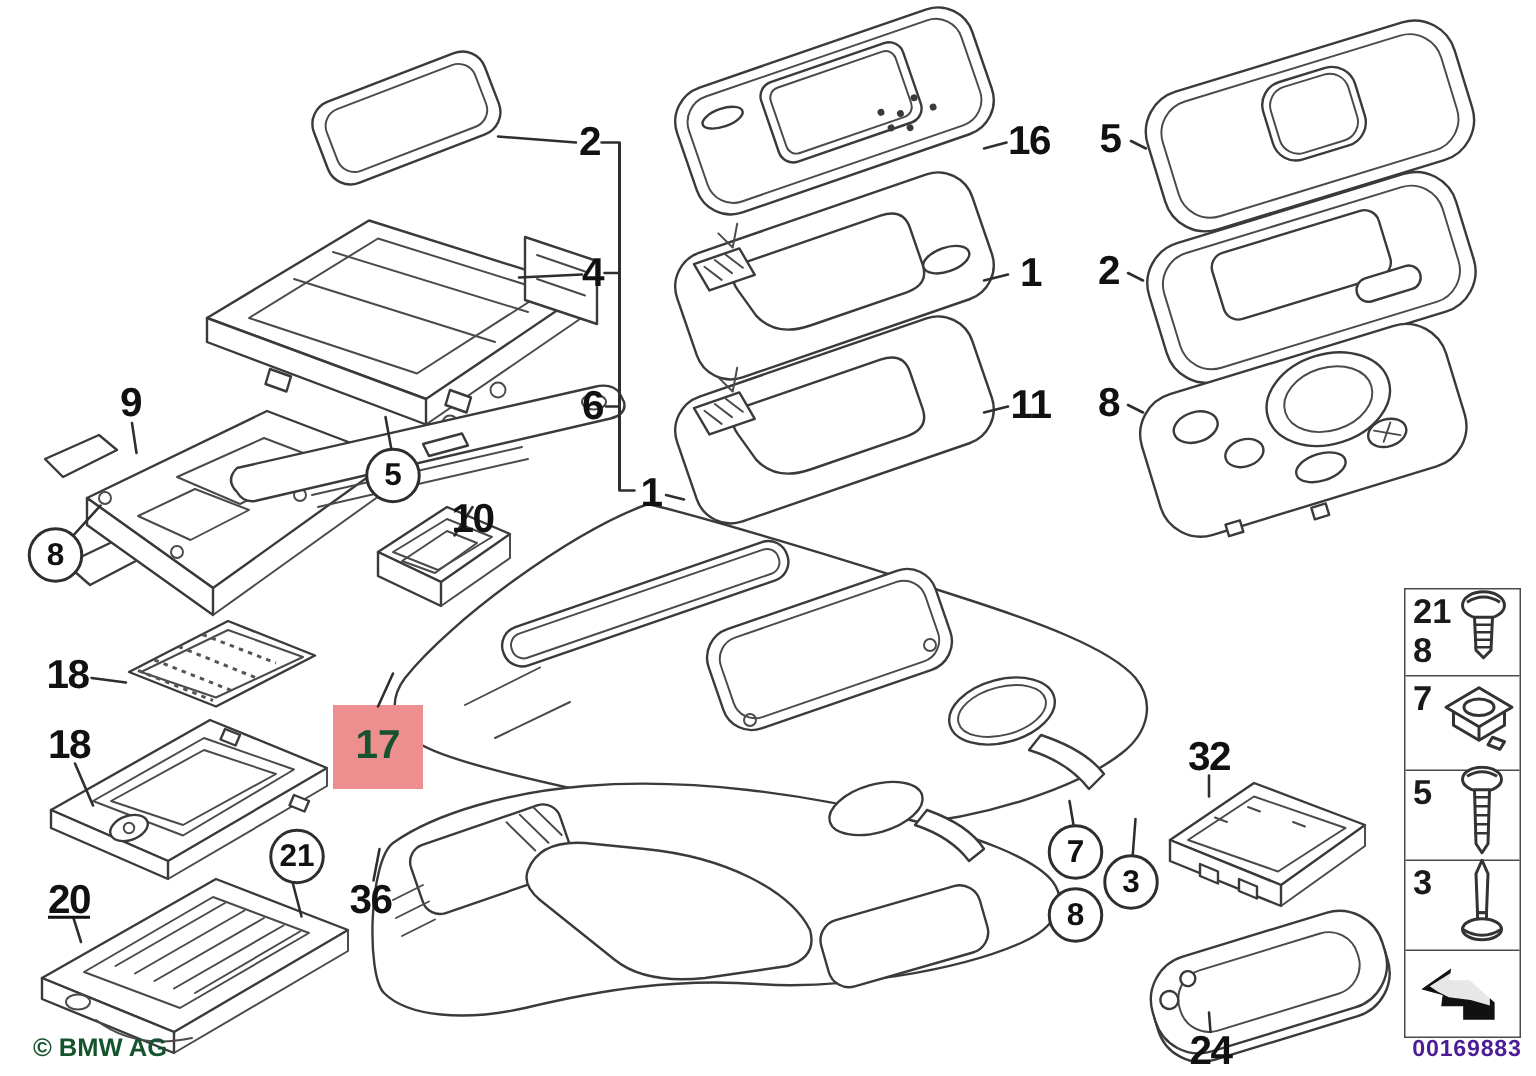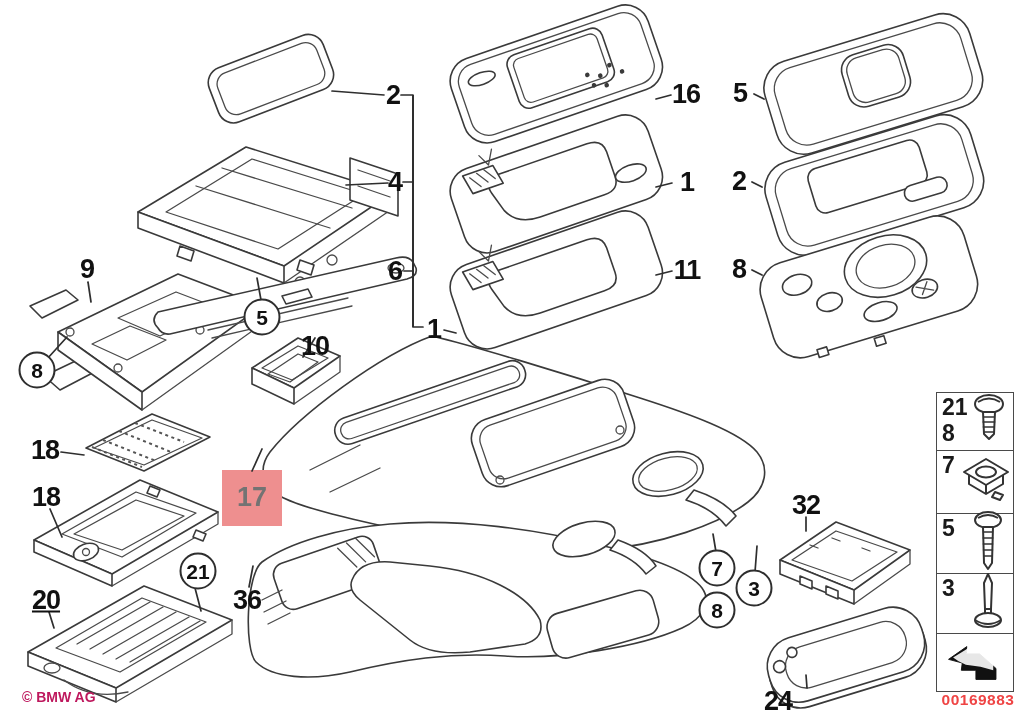--- a/index.html
+++ b/index.html
@@ -18,23 +18,23 @@
   .callout.circle{width:33px;height:33px;border:2.6px solid #2e2e2e;border-radius:50%;
            background:#fff;font-size:21px;display:flex;align-items:center;justify-content:center;}
   .callout.highlight{font-size:27px;}
   .sidebar{position:absolute;left:936px;top:392px;width:78px;height:300px;box-sizing:border-box;
            border:1.6px solid #4a4a4a;display:flex;flex-direction:column;background:#fff;}
   .legend-row{position:relative;border-bottom:1.4px solid #4a4a4a;box-sizing:border-box;}
   .legend-labels{position:absolute;left:5px;top:1px;display:flex;flex-direction:column;line-height:26px;}
   .legend-labels span{font-size:23px;font-weight:bold;color:#1a1a1a;}
   .legend-icon{position:absolute;right:2px;top:50%;transform:translateY(-50%);}
   .arrow-box{flex:1;display:flex;align-items:center;justify-content:center;}
-  .copyright{position:absolute;left:22px;top:689px;font-size:14px;font-weight:bold;color:#be185d;}
+  .copyright{position:absolute;left:22px;top:689px;font-size:17px;font-weight:bold;color:#14532d;}
   .docnum{position:absolute;left:938px;top:691px;width:80px;text-align:center;
-          font-size:15.5px;font-weight:bold;color:#ef4444;letter-spacing:.5px;}
+          font-size:15.5px;font-weight:bold;color:#4c1d95;letter-spacing:.5px;}
 </style>
 </head>
 <body>
 
 <div class="stage">
 
 <svg class="art" width="1024" height="717" viewBox="0 0 1024 717">
 
   <g transform="rotate(-21 270 79)">
     <rect class="part" x="210" y="50" width="122" height="58" rx="16"></rect>
@@ -271,29 +271,29 @@
       <div class="callout circle" style="left: 262px; top: 317px;">5</div>
       <div class="callout plain" style="left: 315px; top: 327px; margin-top: 19px;">10</div>
       <div class="callout plain" style="left: 686px; top: 94px;">16</div>
       <div class="callout plain" style="left: 740px; top: 93px;">5</div>
       <div class="callout plain" style="left: 687px; top: 182px;">1</div>
       <div class="callout plain" style="left: 739px; top: 181px;">2</div>
       <div class="callout plain" style="left: 687px; top: 270px;">11</div>
       <div class="callout plain" style="left: 739px; top: 269px;">8</div>
       <div class="callout plain" style="left: 45px; top: 450px;">18</div>
       <div class="callout plain" style="left: 46px; top: 497px;">18</div>
-      <div class="callout highlight" style="left: 252px; top: 497px; color: #737373;">17</div>
+      <div class="callout highlight" style="left: 252px; top: 497px; color: #14532d;">17</div>
       <div class="callout circle" style="left: 198px; top: 571px;">21</div>
       <div class="callout plain" style="left: 46px; top: 600px; text-decoration: underline;">20</div>
       <div class="callout plain" style="left: 247px; top: 600px;">36</div>
       <div class="callout circle" style="left: 717px; top: 568px;">7</div>
       <div class="callout circle" style="left: 754px; top: 588px;">3</div>
       <div class="callout circle" style="left: 717px; top: 610px;">8</div>
       <div class="callout plain" style="left: 806px; top: 505px;">32</div>
-      <div class="callout plain" style="left: 778px; top: 701px;">24</div>
+      <div class="callout plain" style="left: 807px; top: 701px;">24</div>
     </div>
 
 <div class="sidebar">
   <div id="sidebar-rows">
         <div class="legend-row" style="height: 58px;">
           <div class="legend-labels">
             <span>21</span>
             <span>8</span>
           </div>
           <span class="legend-icon"><svg width="46" height="54" viewBox="0 0 46 54">

